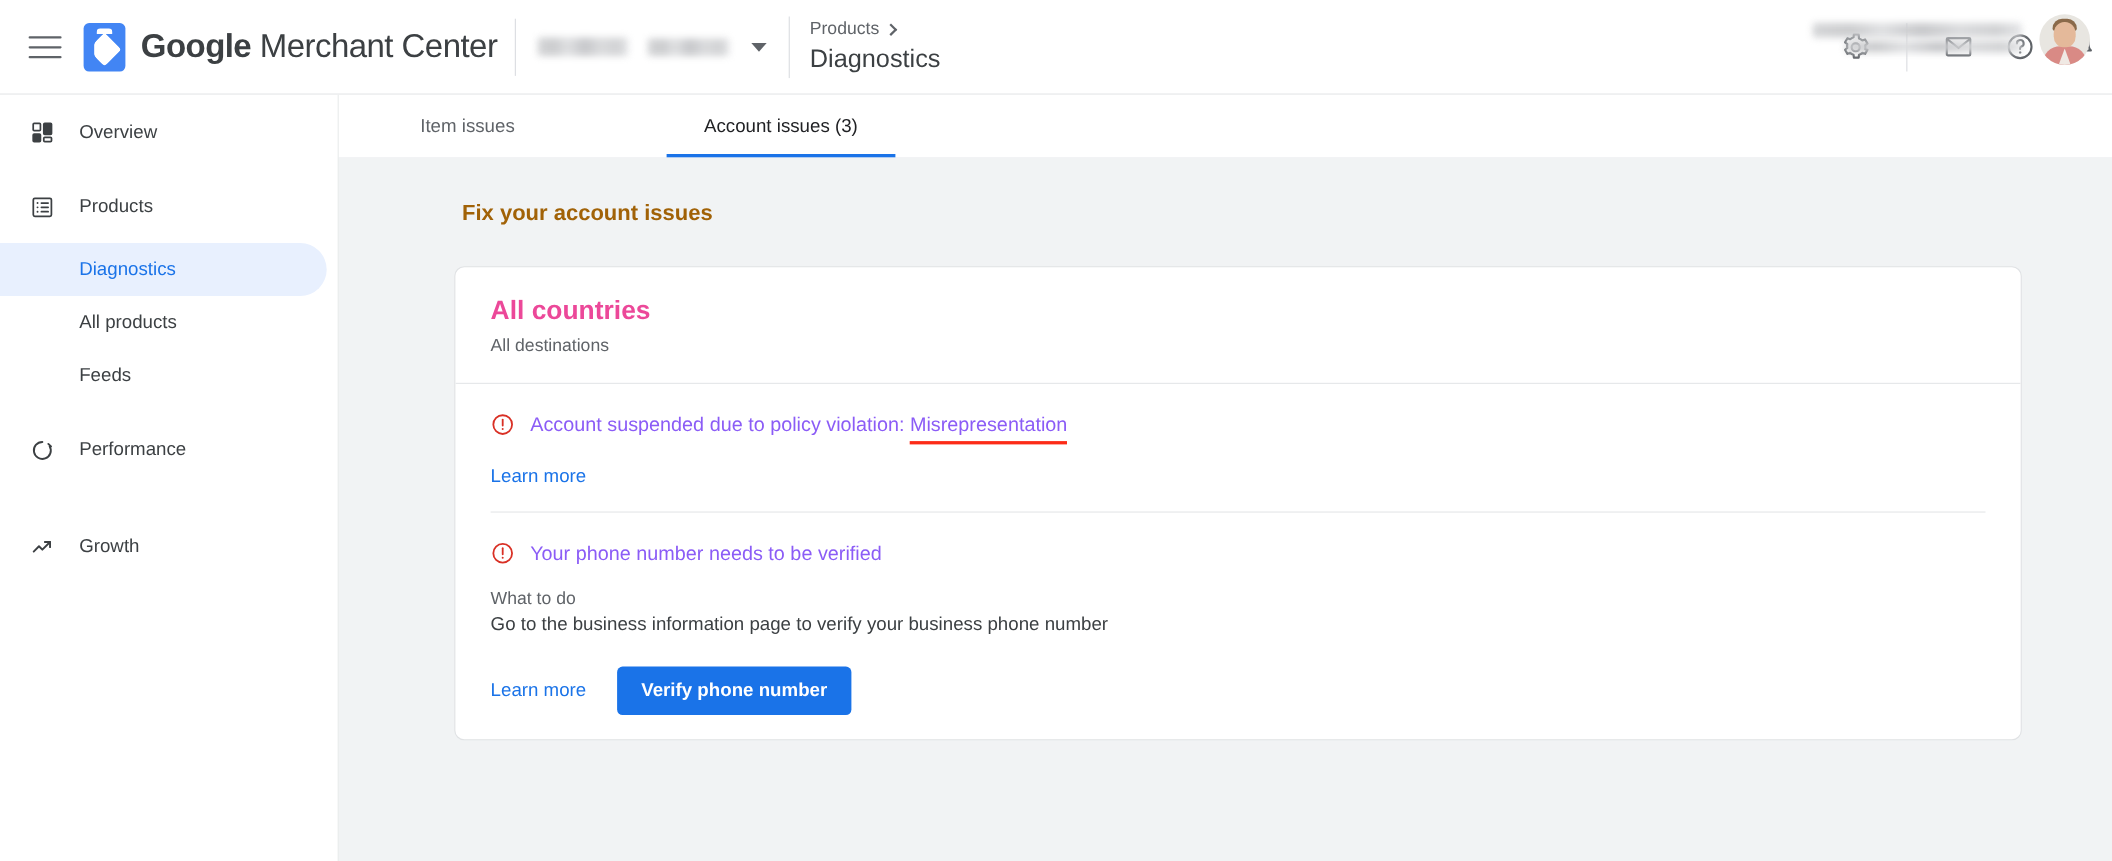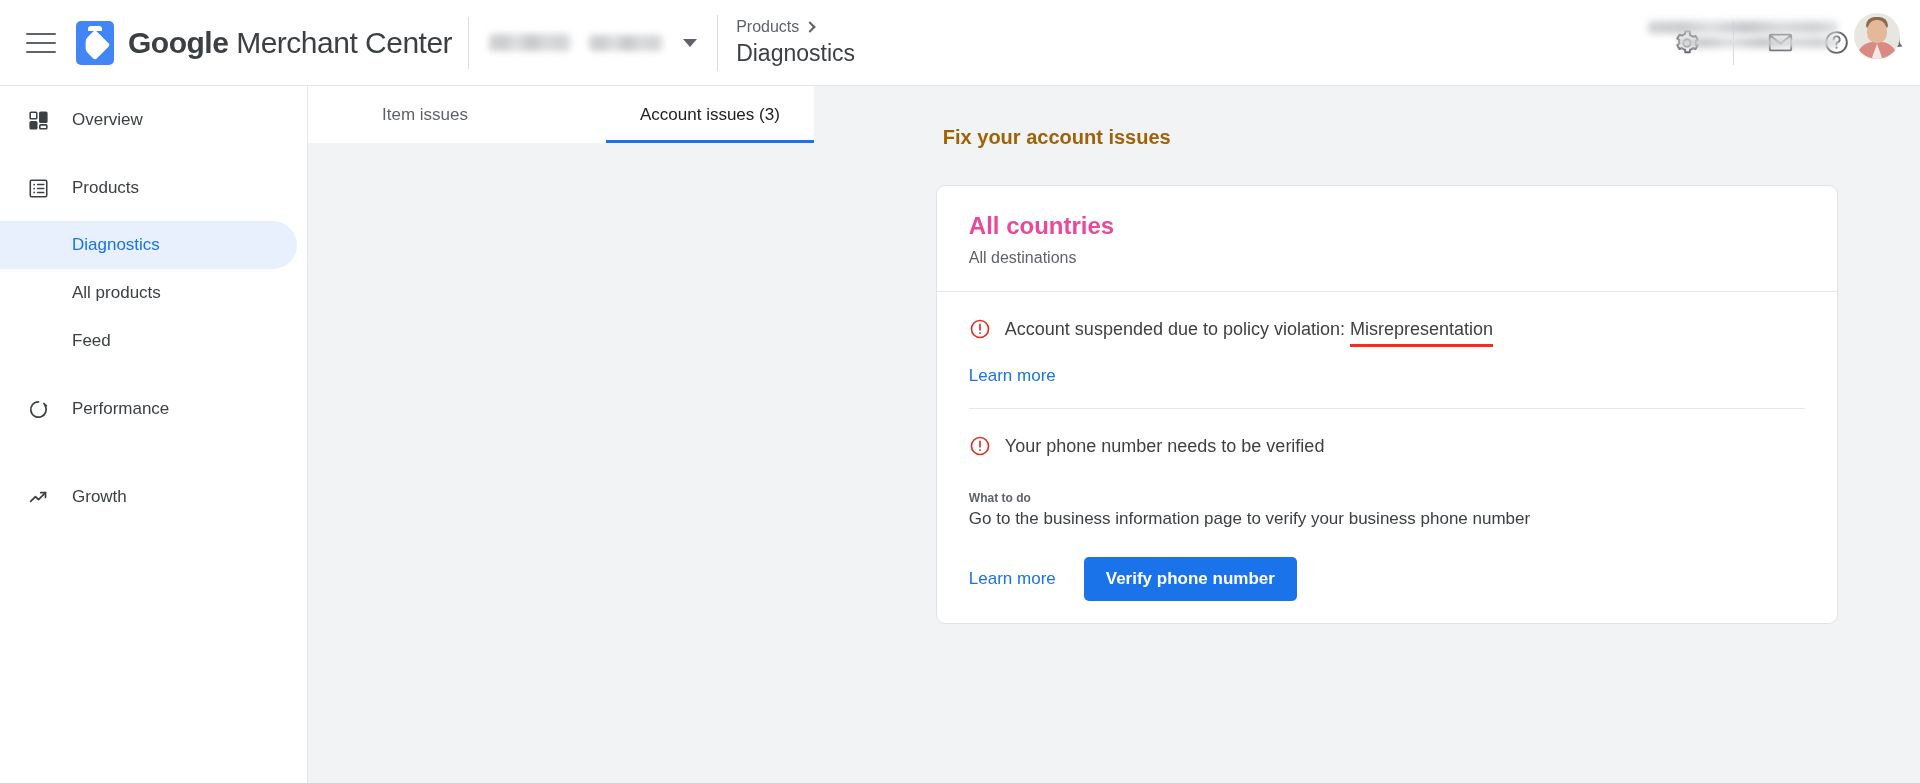--- a/index.html
+++ b/index.html
@@ -231,21 +231,21 @@
     margin-right: 10px;
   }
   .nav-sub.active {
     background: #e8f0fe;
     color: #1a73e8;
   }
   .nav-spacer-8 { height: 9px; }
   .nav-spacer-14 { height: 20px; }
 
   
-  .content { flex: 1 1 auto; display: flex; flex-direction: row; min-width: 0; background: #f1f3f4; gap: 17px; }
+  .content { flex: 1 1 auto; display: flex; flex-direction: column; min-width: 0; background: #f1f3f4; }
   .tabs {
     height: 57px;
     background: #ffffff;
     display: flex;
     align-items: stretch;
     padding-left: 40px;
     flex: 0 0 57px;
   }
   .tab {
     display: flex;
@@ -292,36 +292,36 @@
   .card-head h3 { font-size: 24px; font-weight: 700; color: #ec4899; margin-bottom: 9px; }
   .card-head .sub { font-size: 16px; color: #5f6368; }
 
   .issue { padding: 26px 32px 22px 32px; }
   .issue-divider { height: 1px; background: #e4e6e8; margin: 0 32px; }
 
   .issue-head { display: flex; align-items: center; gap: 14px; }
   .err-icon { width: 22px; height: 22px; flex: 0 0 22px; }
   .issue-title {
     font-size: 18px;
-    color: #404040;
+    color: #8b5cf6;
   }
   .issue-title .hl {
     position: relative;
     display: inline-block;
   }
   .issue-title .hl::after {
     content: "";
     position: absolute;
     left: 0; right: 0;
     bottom: -7px;
     height: 3px;
     background: #fc2b17;
   }
 
-  .what-label { font-size: 12px; color: #5f6368; margin-top: 34px; font-weight: bold; }
+  .what-label { font-size: 16px; color: #5f6368; margin-top: 22px; }
   .what-text { font-size: 17px; color: #3c4043; margin-top: 4px; }
 
   .actions { display: flex; align-items: center; gap: 28px; margin-top: 28px; }
   .link-blue {
     color: #1a73e8;
     font-size: 17px;
     cursor: pointer;
     text-decoration: none;
   }
   .btn-primary {
@@ -450,21 +450,21 @@
 
     <div class="nav-spacer-8"></div>
 
     <div class="nav-sub active">
       <span>Diagnostics</span>
     </div>
     <div class="nav-sub">
       <span>All products</span>
     </div>
     <div class="nav-sub">
-      <span>Feed</span>
+      <span>Feeds</span>
     </div>
 
     <div class="nav-spacer-14"></div>
 
     <div class="nav-item">
       <span class="nicon">
         <svg width="21" height="21" viewBox="0 0 24 24" fill="none" stroke="#3c4043" stroke-width="2">
           <path d="M12 3.2a8.8 8.8 0 1 0 7.6 4.4" stroke-linecap="round"></path>
           <path d="M18.2 5.2 21 7.8" stroke-linecap="round"></path>
         </svg>

